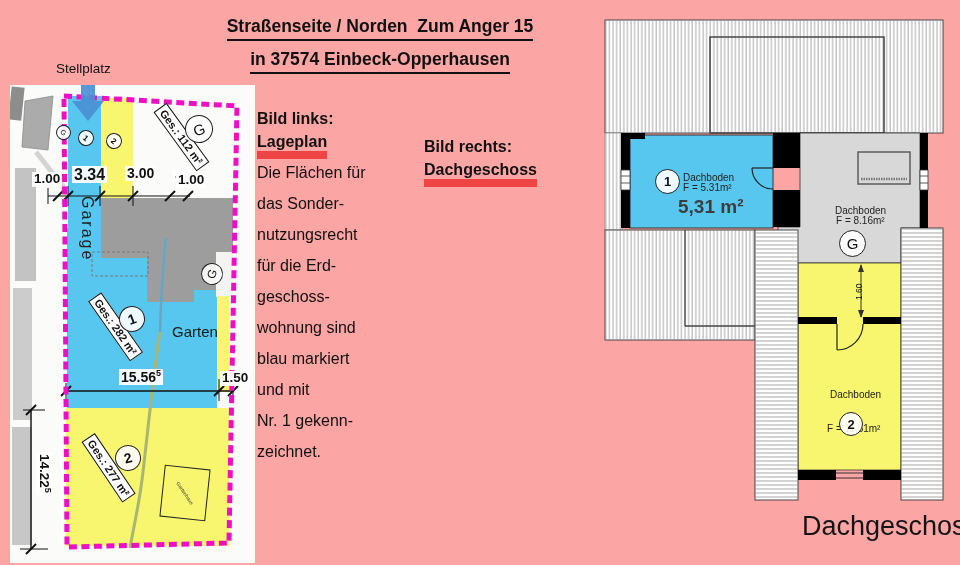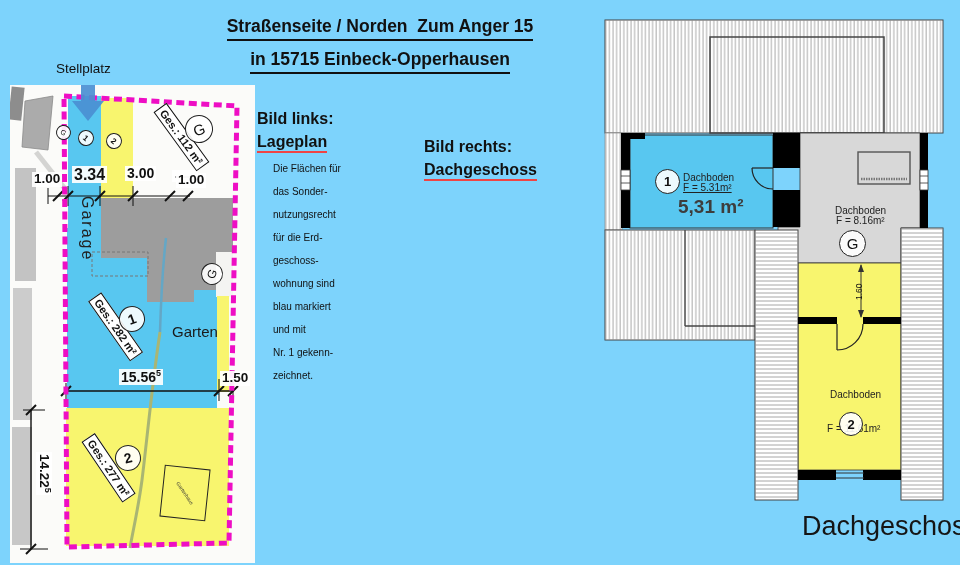--- a/index.html
+++ b/index.html
@@ -1,42 +1,42 @@
 <!DOCTYPE html>
 <html><head>
 <meta charset="utf-8">
 <style>
   html,body{margin:0;padding:0;background:#fff;}
-  #app{position:relative;width:960px;height:565px;background:#7dd3fc;overflow:hidden;
+  #app{position:relative;width:960px;height:565px;background:#fca5a5;overflow:hidden;
        font-family:"Liberation Sans",sans-serif;color:#111;}
   .lbl{position:absolute;white-space:pre;line-height:1.08;}
   .b{font-weight:700;}
   .title-wrap{position:absolute;left:180px;width:400px;display:flex;justify-content:center;}
   .title-line{font-weight:700;font-size:17.5px;border-bottom:2.5px solid #111;padding-bottom:2px;white-space:pre;}
   .note-head{font-size:16px;font-weight:700;}
-  .note-sub{font-size:16px;font-weight:700;border-bottom:2px solid #ef4444;padding-bottom:1px;display:inline-block;}
-  .note-body{font-size:10px;line-height:23px;white-space:pre-line;margin-left:16px;}
+  .note-sub{font-size:16px;font-weight:700;border-bottom:8px solid #ef4444;padding-bottom:1px;display:inline-block;}
+  .note-body{font-size:16px;line-height:31px;white-space:pre-line;}
   .dim{font-size:13.5px;font-weight:700;background:rgba(255,255,255,0.92);padding:0 2px;}
   .gesbox{position:absolute;background:#fff;border:1.6px solid #111;font-size:11px;font-weight:700;
           padding:0 3px;white-space:nowrap;line-height:14px;}
   .circ{position:absolute;border-radius:50%;border:1.6px solid #222;background:rgba(255,255,255,0.9);
         display:flex;align-items:center;justify-content:center;font-weight:700;}
   .tinytxt{font-size:10px;color:#222;}
   sup{font-size:9px;}
 </style>
 </head>
 <body>
 
 <div id="app">
 
   <div class="title-wrap" style="top:16px;">
     <span class="title-line">Straßenseite / Norden  Zum Anger 15</span>
   </div>
   <div class="title-wrap" style="top:49px;">
-    <span class="title-line">in 15715 Einbeck-Opperhausen</span>
+    <span class="title-line">in 37574 Einbeck-Opperhausen</span>
   </div>
 
   <div class="lbl note-head" style="left:257px;top:110px;">Bild links:</div>
   <div class="lbl" style="left:257px;top:133px;"><span class="note-sub">Lageplan</span></div>
   <div class="lbl note-body" style="left:257px;top:157px;width:140px;">Die Flächen für
 das Sonder-
 nutzungsrecht
 für die Erd-
 geschoss-
 wohnung sind
@@ -219,21 +219,21 @@
 
     <g stroke="#333">
       <line x1="861" y1="265" x2="861" y2="317" stroke-width="1"></line>
       <polygon points="858,272 864,272 861,264" fill="#333" stroke="none"></polygon>
       <polygon points="858,310 864,310 861,318" fill="#333" stroke="none"></polygon>
     </g>
   </svg>
 
   <div class="circ" style="left:655px;top:169px;width:23px;height:23px;font-size:13px;">1</div>
   <div class="lbl tinytxt" style="left:683px;top:173px;">Dachboden</div>
-  <div class="lbl tinytxt" style="left:683px;top:183px;text-decoration:underline;">F = 5.31m²</div>
+  <div class="lbl tinytxt" style="left:683px;top:183px;">F = 5.31m²</div>
   <div class="lbl b" style="left:678px;top:197px;font-size:19px;color:#3d3d3d;">5,31 m²</div>
 
   <div class="lbl tinytxt" style="left:835px;top:206px;">Dachboden</div>
   <div class="lbl tinytxt" style="left:836px;top:216px;">F = 8.16m²</div>
   <div class="circ" style="left:839px;top:230px;width:25px;height:25px;font-size:15px;font-weight:400;">G</div>
 
   <div class="lbl" style="left:855px;top:300px;font-size:8.5px;transform:rotate(-90deg);transform-origin:0 0;">1.60</div>
 
   <div class="lbl tinytxt" style="left:830px;top:390px;">Dachboden</div>
   <div class="lbl tinytxt" style="left:827px;top:400px;margin-top:24px;">F = 11.61m²</div>

